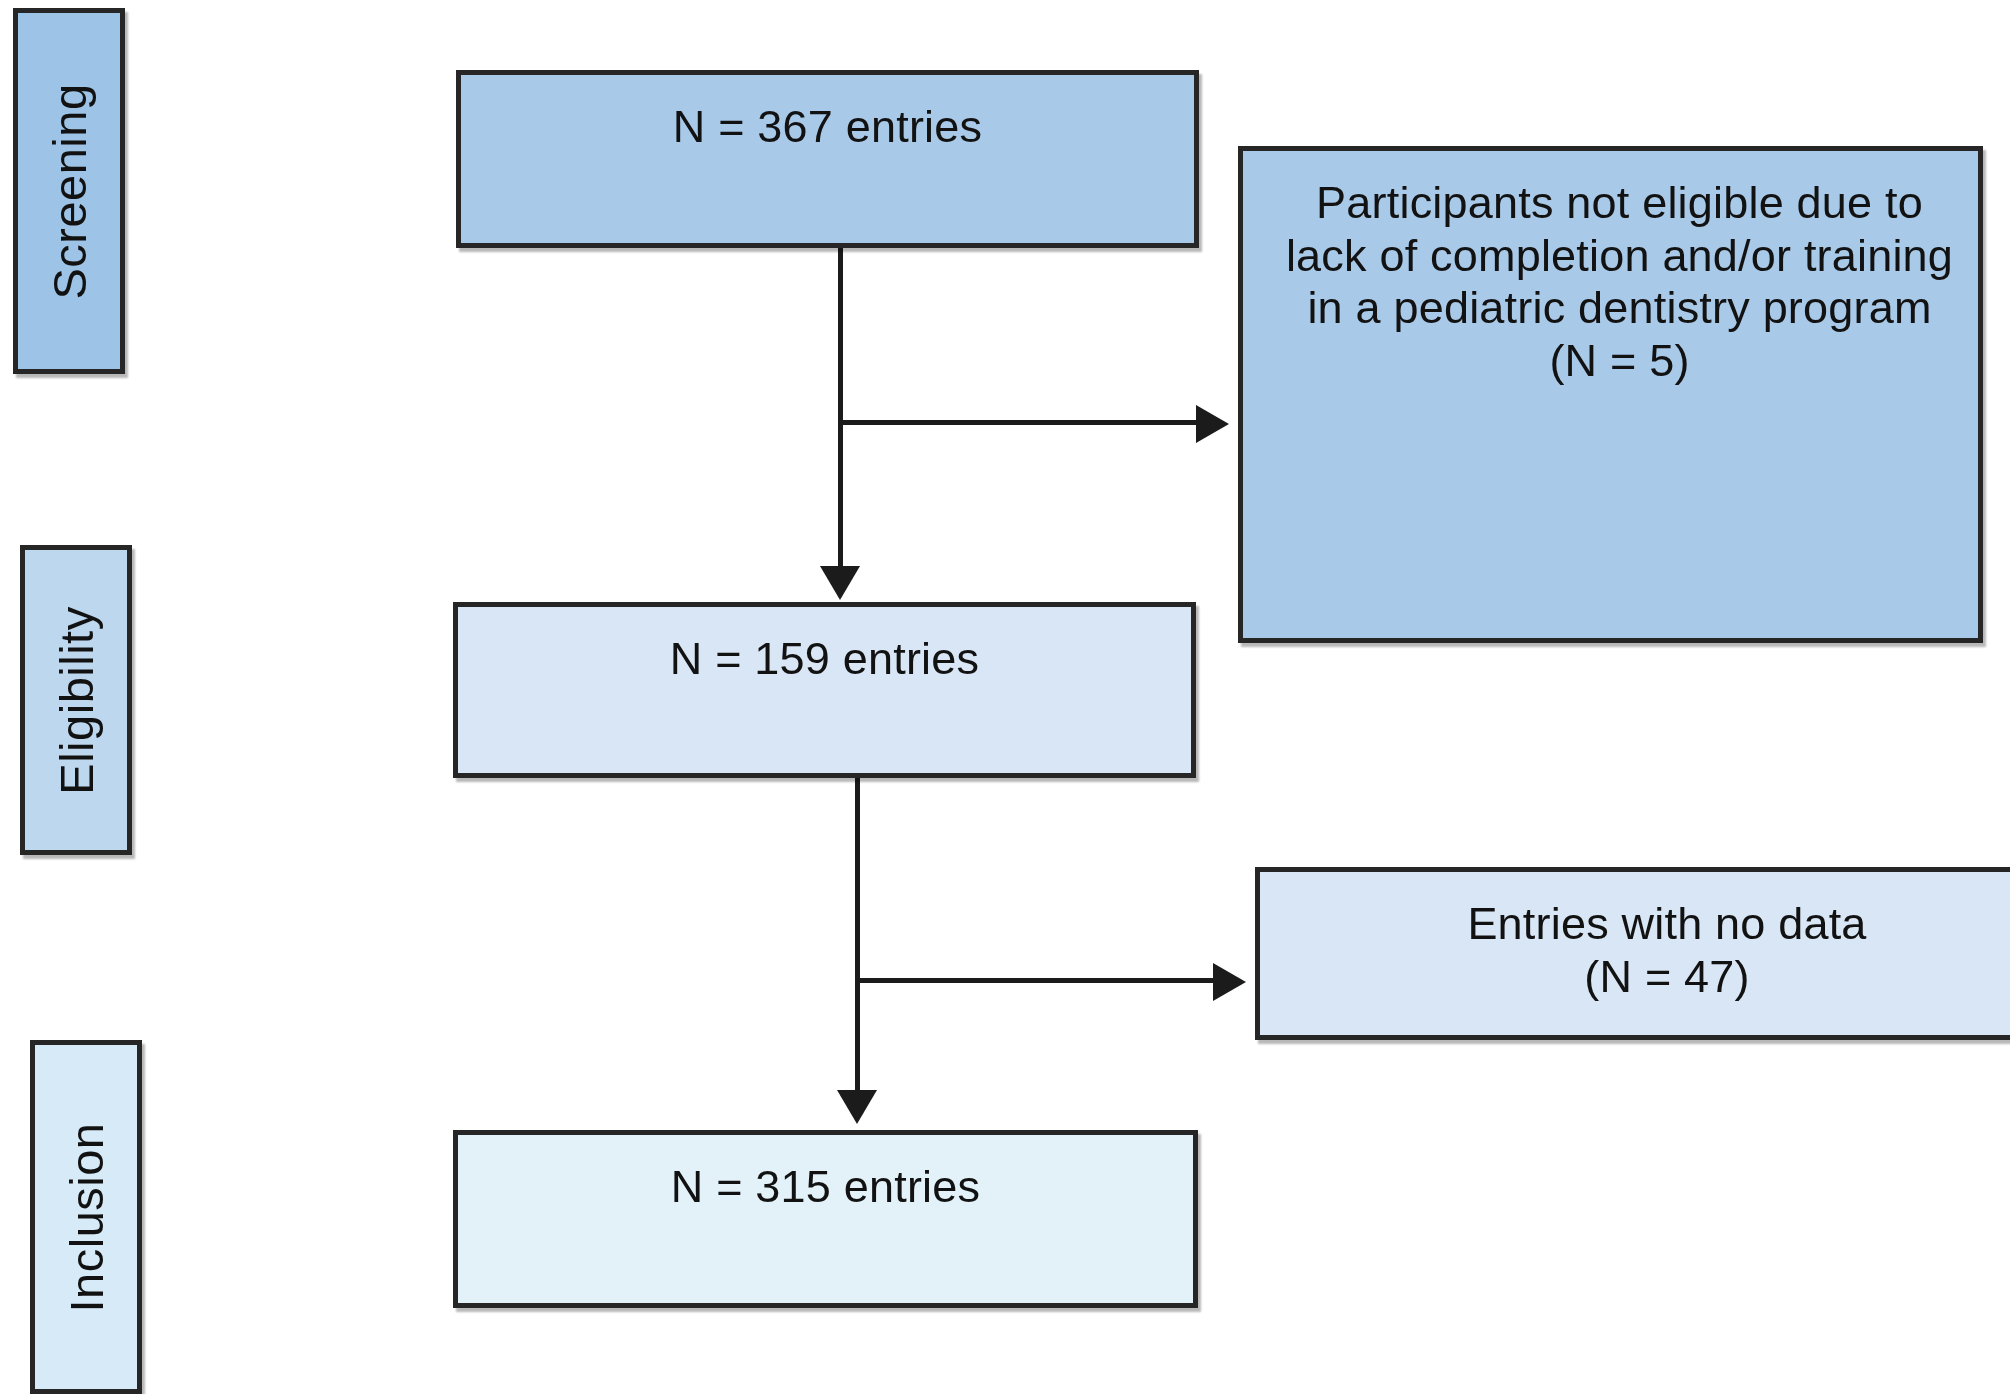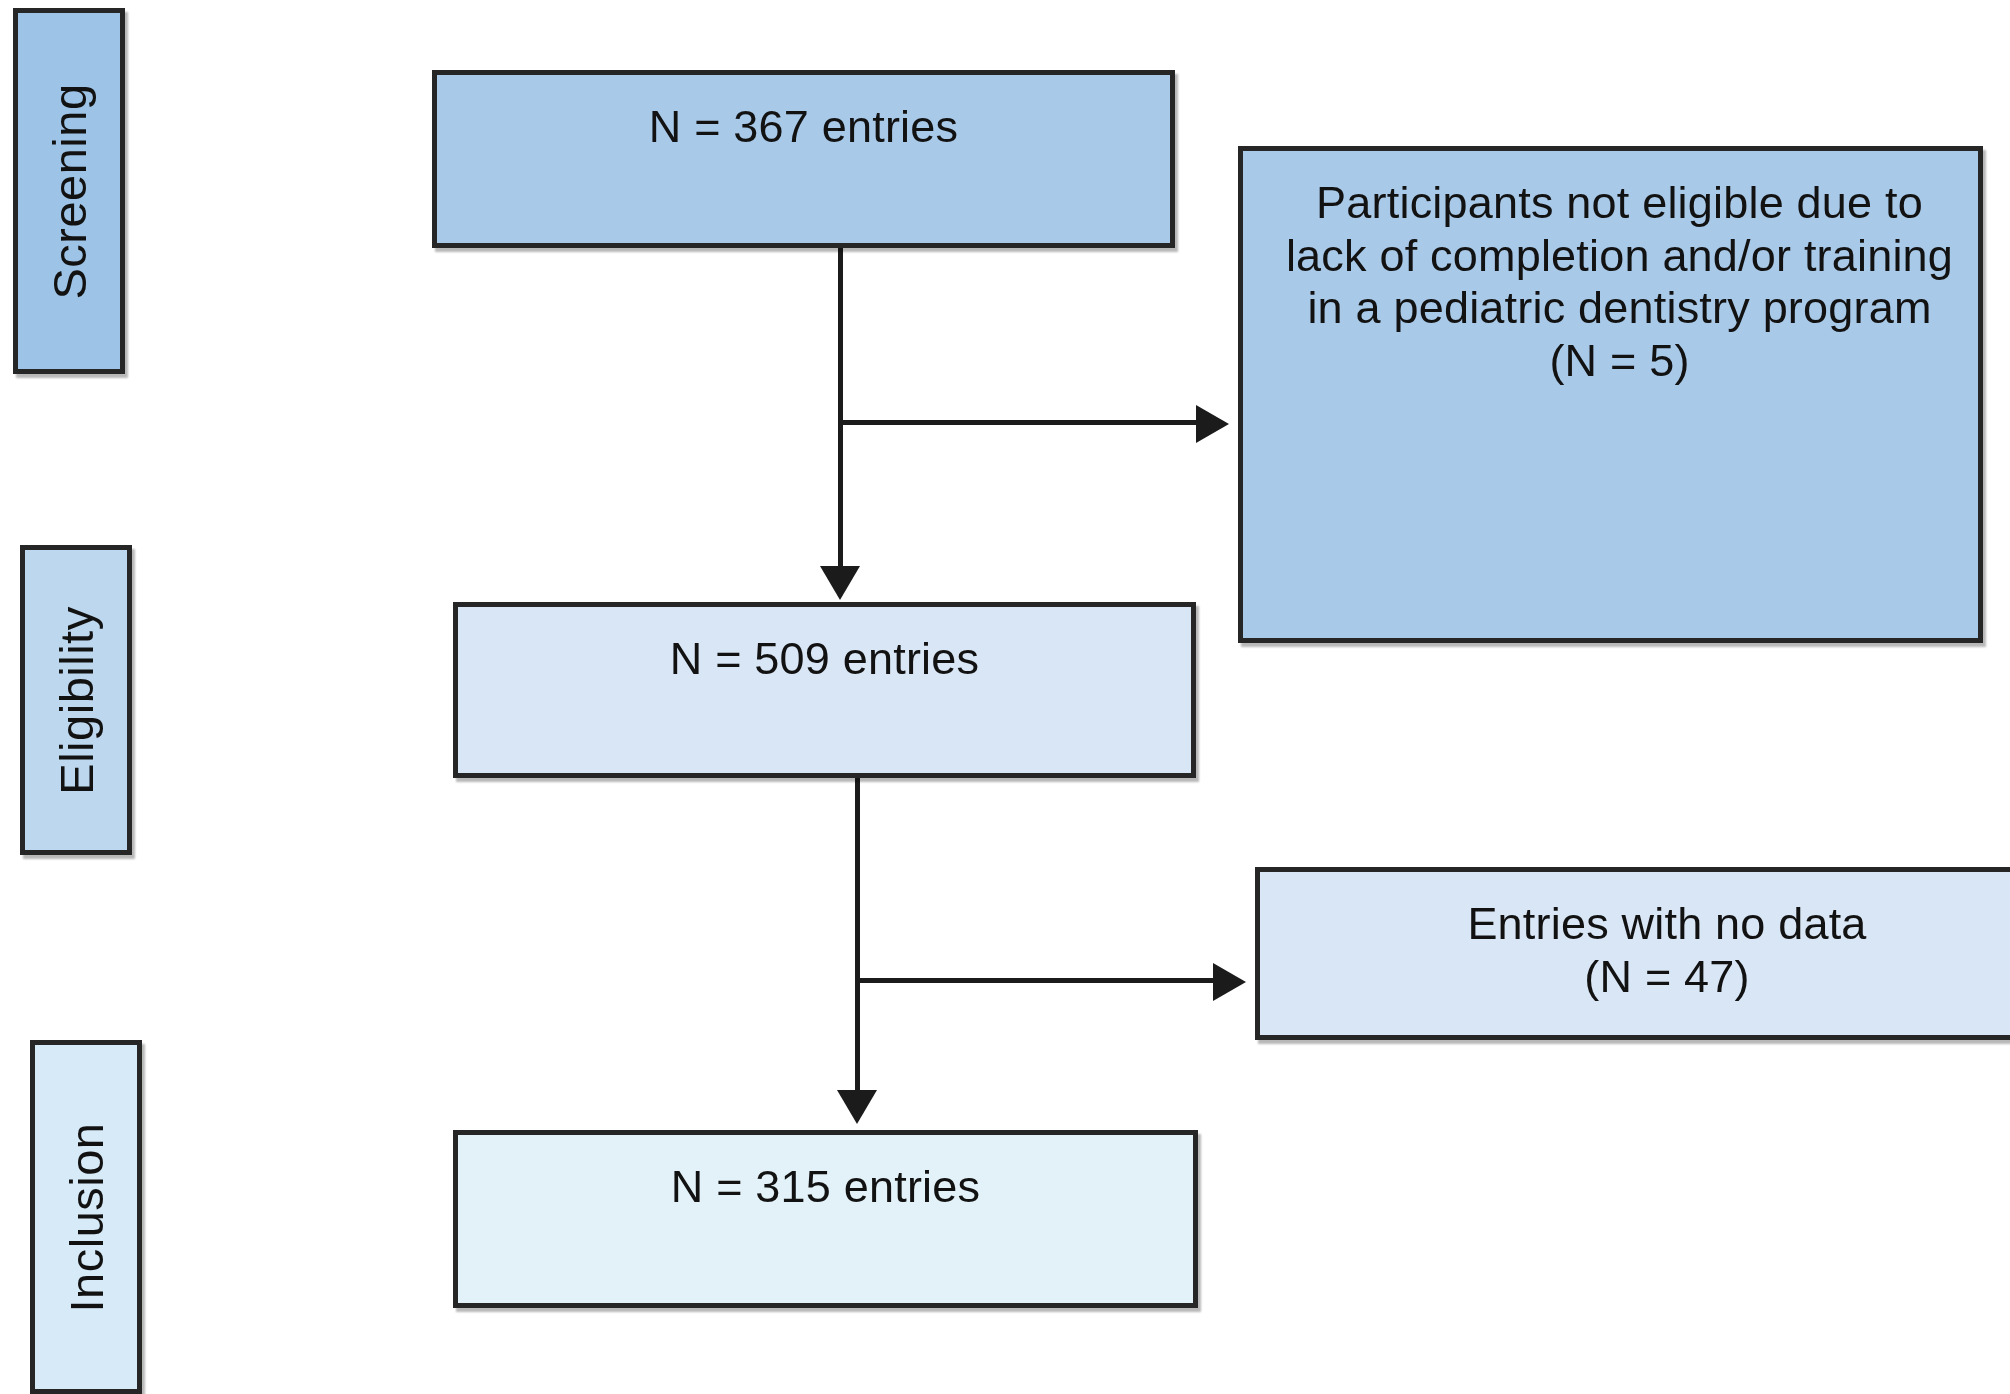--- a/index.html
+++ b/index.html
@@ -107,31 +107,31 @@
 
   <div class="hline" style="left: 838px; top: 420px; width: 358px; background: rgb(27, 27, 27);" id="line-1"></div>
   <div class="arrow-right" style="left: 1196px; top: 405px; border-left-color: rgb(27, 27, 27);" id="arrowhead-1"></div>
 
   <div class="vline" style="left: 855px; top: 778px; height: 312px; background: rgb(27, 27, 27);" id="line-2"></div>
   <div class="arrow-down" style="left: 837px; top: 1090px; border-top-color: rgb(27, 27, 27);" id="arrowhead-2"></div>
 
   <div class="hline" style="left: 855px; top: 978px; width: 358px; background: rgb(27, 27, 27);" id="line-3"></div>
   <div class="arrow-right" style="left: 1213px; top: 963px; border-left-color: rgb(27, 27, 27);" id="arrowhead-3"></div>
 
-  <div class="fbox top-aligned" style="left: 432px; top: 70px; width: 743px; height: 178px; background: rgb(169, 201, 232); border-color: rgb(38, 38, 38);" id="node-0">
+  <div class="fbox top-aligned" style="left: 456px; top: 70px; width: 743px; height: 178px; background: rgb(169, 201, 232); border-color: rgb(38, 38, 38);" id="node-0">
     <span class="txt">N = 367 entries</span>
   </div>
 
   <div class="fbox top-aligned" style="left: 1238px; top: 146px; width: 745px; height: 497px; background: rgb(169, 201, 232); padding-left: 36px; padding-right: 18px; border-color: rgb(38, 38, 38);" id="node-1">
     <span class="txt">Participants not eligible due to lack of completion and/or training in a pediatric dentistry program
 (N = 5)</span>
   </div>
 
   <div class="fbox top-aligned" style="left: 453px; top: 602px; width: 743px; height: 176px; background: rgb(217, 230, 245); border-color: rgb(38, 38, 38);" id="node-2">
-    <span class="txt">N = 509 entries</span>
+    <span class="txt">N = 159 entries</span>
   </div>
 
   <div class="fbox top-aligned" style="left: 1255px; top: 867px; width: 824px; height: 173px; background: rgb(217, 230, 245); border-color: rgb(38, 38, 38);" id="node-3">
     <span class="txt">Entries with no data
 (N = 47)</span>
   </div>
 
   <div class="fbox top-aligned" style="left: 453px; top: 1130px; width: 745px; height: 178px; background: rgb(227, 242, 248); border-color: rgb(38, 38, 38);" id="node-4">
     <span class="txt">N = 315 entries</span>
   </div>

